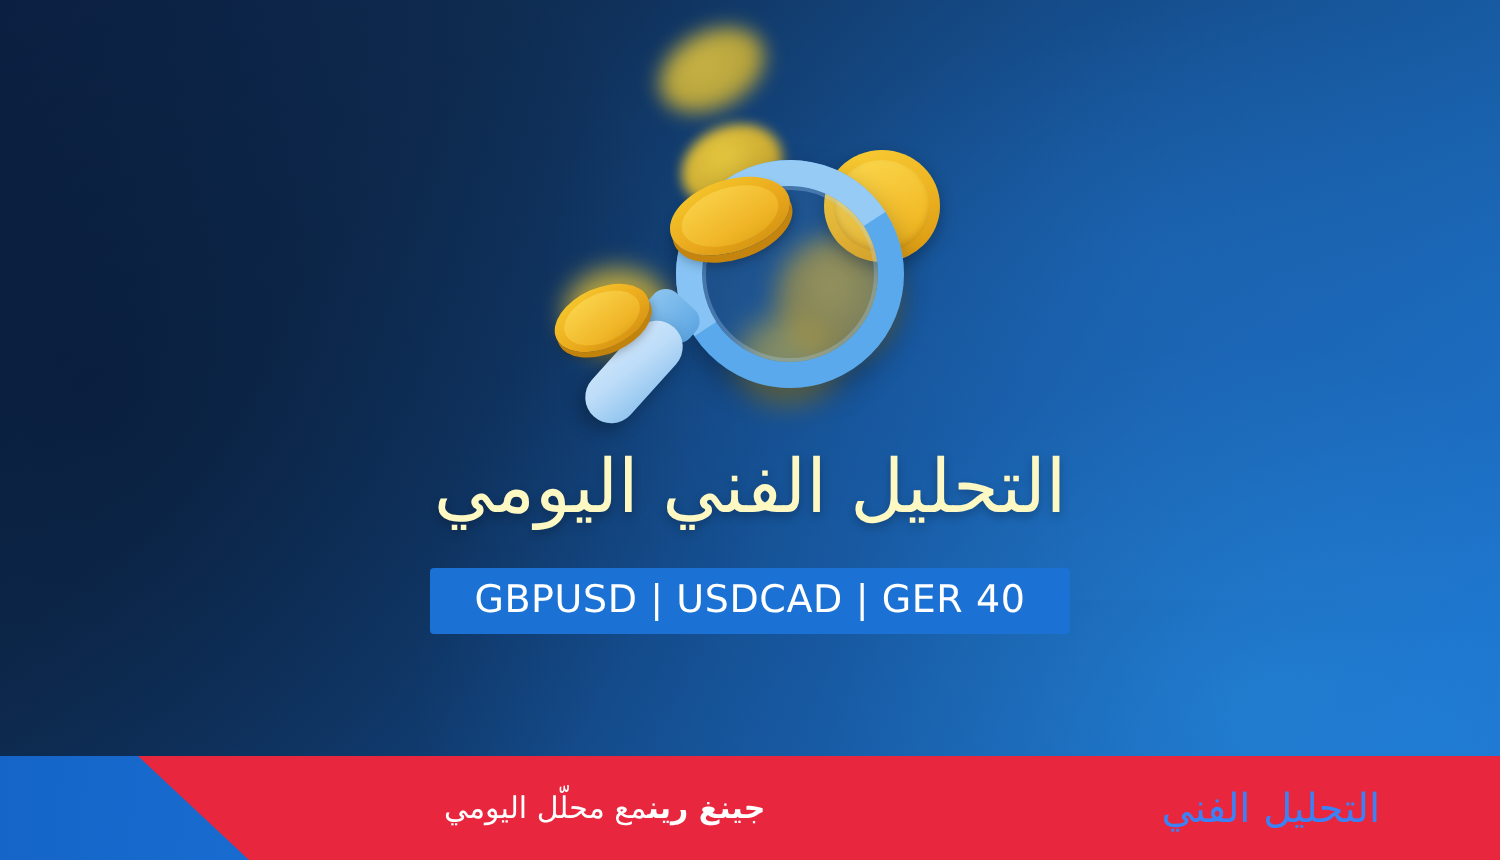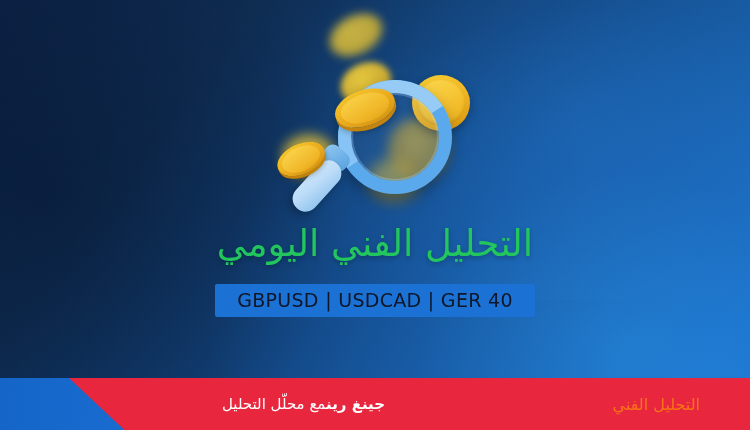--- a/index.html
+++ b/index.html
@@ -167,36 +167,36 @@
     width:28px;height:20px;
     border-radius:8px;
     background:linear-gradient(100deg,#8dc4ef 0%,#6fb2e8 60%,#5aa3e0 100%);
     transform:rotate(42deg);
   }
   
   .title{
     position:absolute;
     left:0;right:0;top:222px;
     text-align:center;
-    color:#22c55e;
+    color:#fef9c3;
     font-size:37px;
     font-weight:400;
     line-height:1.18;
     letter-spacing:0px;
     text-shadow:0 2px 5px rgba(0,0,0,.25);
   }
   .badge-wrap{
     position:absolute;
     left:0;right:0;top:284px;
     text-align:center;
   }
   .badge{
     display:inline-block;
     background:#1b72d4;
-    color:#0f172a;
+    color:#ffffff;
     font-size:19px;
     font-weight:400;
     letter-spacing:.3px;
     padding:5px 22px 6px 22px;
     border-radius:2px;
     direction:ltr;
   }
   
   .footer{
     position:absolute;
@@ -227,24 +227,24 @@
     font-size:15px;
     padding-left:222px;
     white-space:nowrap;
   }
   .footer-left-inner .analyst{
     font-weight:bold;
     margin-right:18px;
   }
   .footer-right-text{
     position:absolute;
-    right:50px;top:0;height:52px;
+    right:60px;top:0;height:52px;
     display:flex;align-items:center;
-    color:#f97316;
-    font-size:16px;
+    color:#3b82f6;
+    font-size:20px;
     white-space:nowrap;
   }
 </style>
 </head>
 <body>
 
 <div class="banner">
 
   <div class="bg-base"></div>
   <div class="bg-dark-left"></div>
@@ -273,20 +273,20 @@
   <div class="badge-wrap">
     <span class="badge">GBPUSD | USDCAD | GER 40</span>
   </div>
 
   <div class="footer">
     <div class="footer-blue"></div>
     <div class="footer-red"></div>
 
     <div class="footer-left-text">
       <div class="footer-left-inner">
-        <span class="analyst">جينغ رين</span><span>مع محلّل التحليل</span>
+        <span class="analyst">جينغ رين</span><span>مع محلّل اليومي</span>
       </div>
     </div>
 
     <div class="footer-right-text">التحليل الفني</div>
   </div>
 
 </div>
 
 </body></html>

